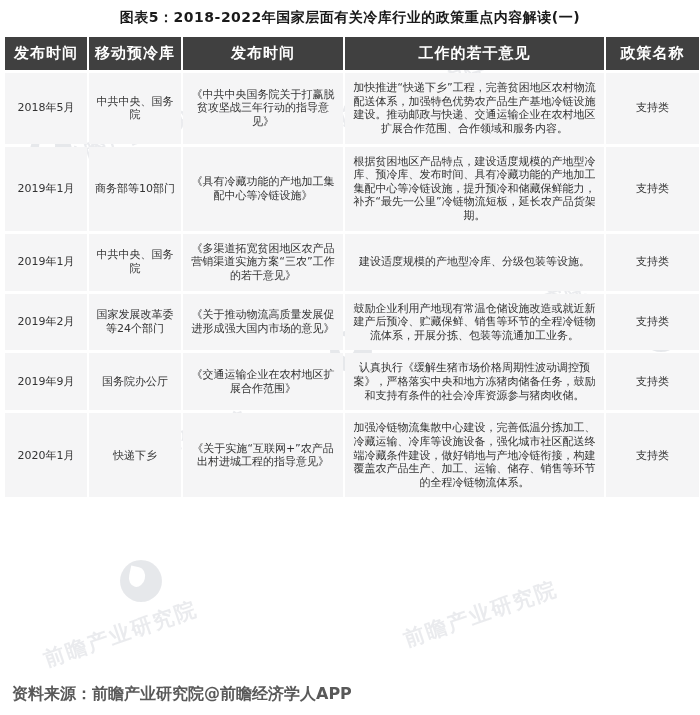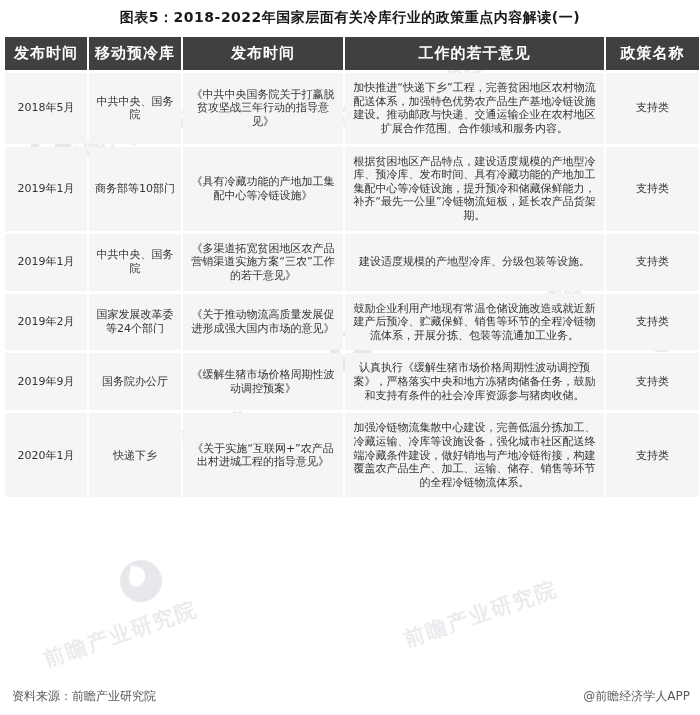--- a/index.html
+++ b/index.html
@@ -56,23 +56,23 @@
     padding:8px 4px;
   }
   td.c-content{
     text-align:justify;text-align-last:center;
     padding:8px 9px;
   }
   td.c-policy{padding:8px 5px;}
   
   .footer{
     position:absolute;left:0;right:0;bottom:10px;z-index:1;
-    display:flex;justify-content:space-between;
+    display:flex;justify-content:flex-start;
     padding:0 10px 0 12px;
-    font-size:12px;color:#595959;
+    font-size:16px;color:#595959;font-weight:bold;
   }
 </style>
 </head>
 <body>
 
 <div class="page">
 
   <div class="wm-layer">
     <span class="wm-text" style="left:60px;top:120px;">前瞻产业研究院</span>
     <span class="wm-text" style="left:330px;top:80px;">前瞻产业研究院</span>
@@ -131,21 +131,21 @@
       <tr>
         <td class="c-date">2019年2月</td>
         <td class="c-dept">国家发展改革委等24个部门</td>
         <td class="c-policy">《关于推动物流高质量发展促进形成强大国内市场的意见》</td>
         <td class="c-content">鼓励企业利用产地现有常温仓储设施改造或就近新建产后预冷、贮藏保鲜、销售等环节的全程冷链物流体系，开展分拣、包装等流通加工业务。</td>
         <td class="c-nature">支持类</td>
       </tr>
       <tr>
         <td class="c-date">2019年9月</td>
         <td class="c-dept">国务院办公厅</td>
-        <td class="c-policy">《缓解生猪市场价格周期性波动调控预案》</td>
+        <td class="c-policy">《交通运输企业在农村地区扩展合作范围》</td>
         <td class="c-content">认真执行《缓解生猪市场价格周期性波动调控预案》，严格落实中央和地方冻猪肉储备任务，鼓励和支持有条件的社会冷库资源参与猪肉收储。</td>
         <td class="c-nature">支持类</td>
       </tr>
       <tr>
         <td class="c-date">2020年1月</td>
         <td class="c-dept">快递下乡</td>
         <td class="c-policy">《关于实施“互联网+”农产品出村进城工程的指导意见》</td>
         <td class="c-content">加强冷链物流集散中心建设，完善低温分拣加工、冷藏运输、冷库等设施设备，强化城市社区配送终端冷藏条件建设，做好销地与产地冷链衔接，构建覆盖农产品生产、加工、运输、储存、销售等环节的全程冷链物流体系。</td>
         <td class="c-nature">支持类</td>
       </tr>

